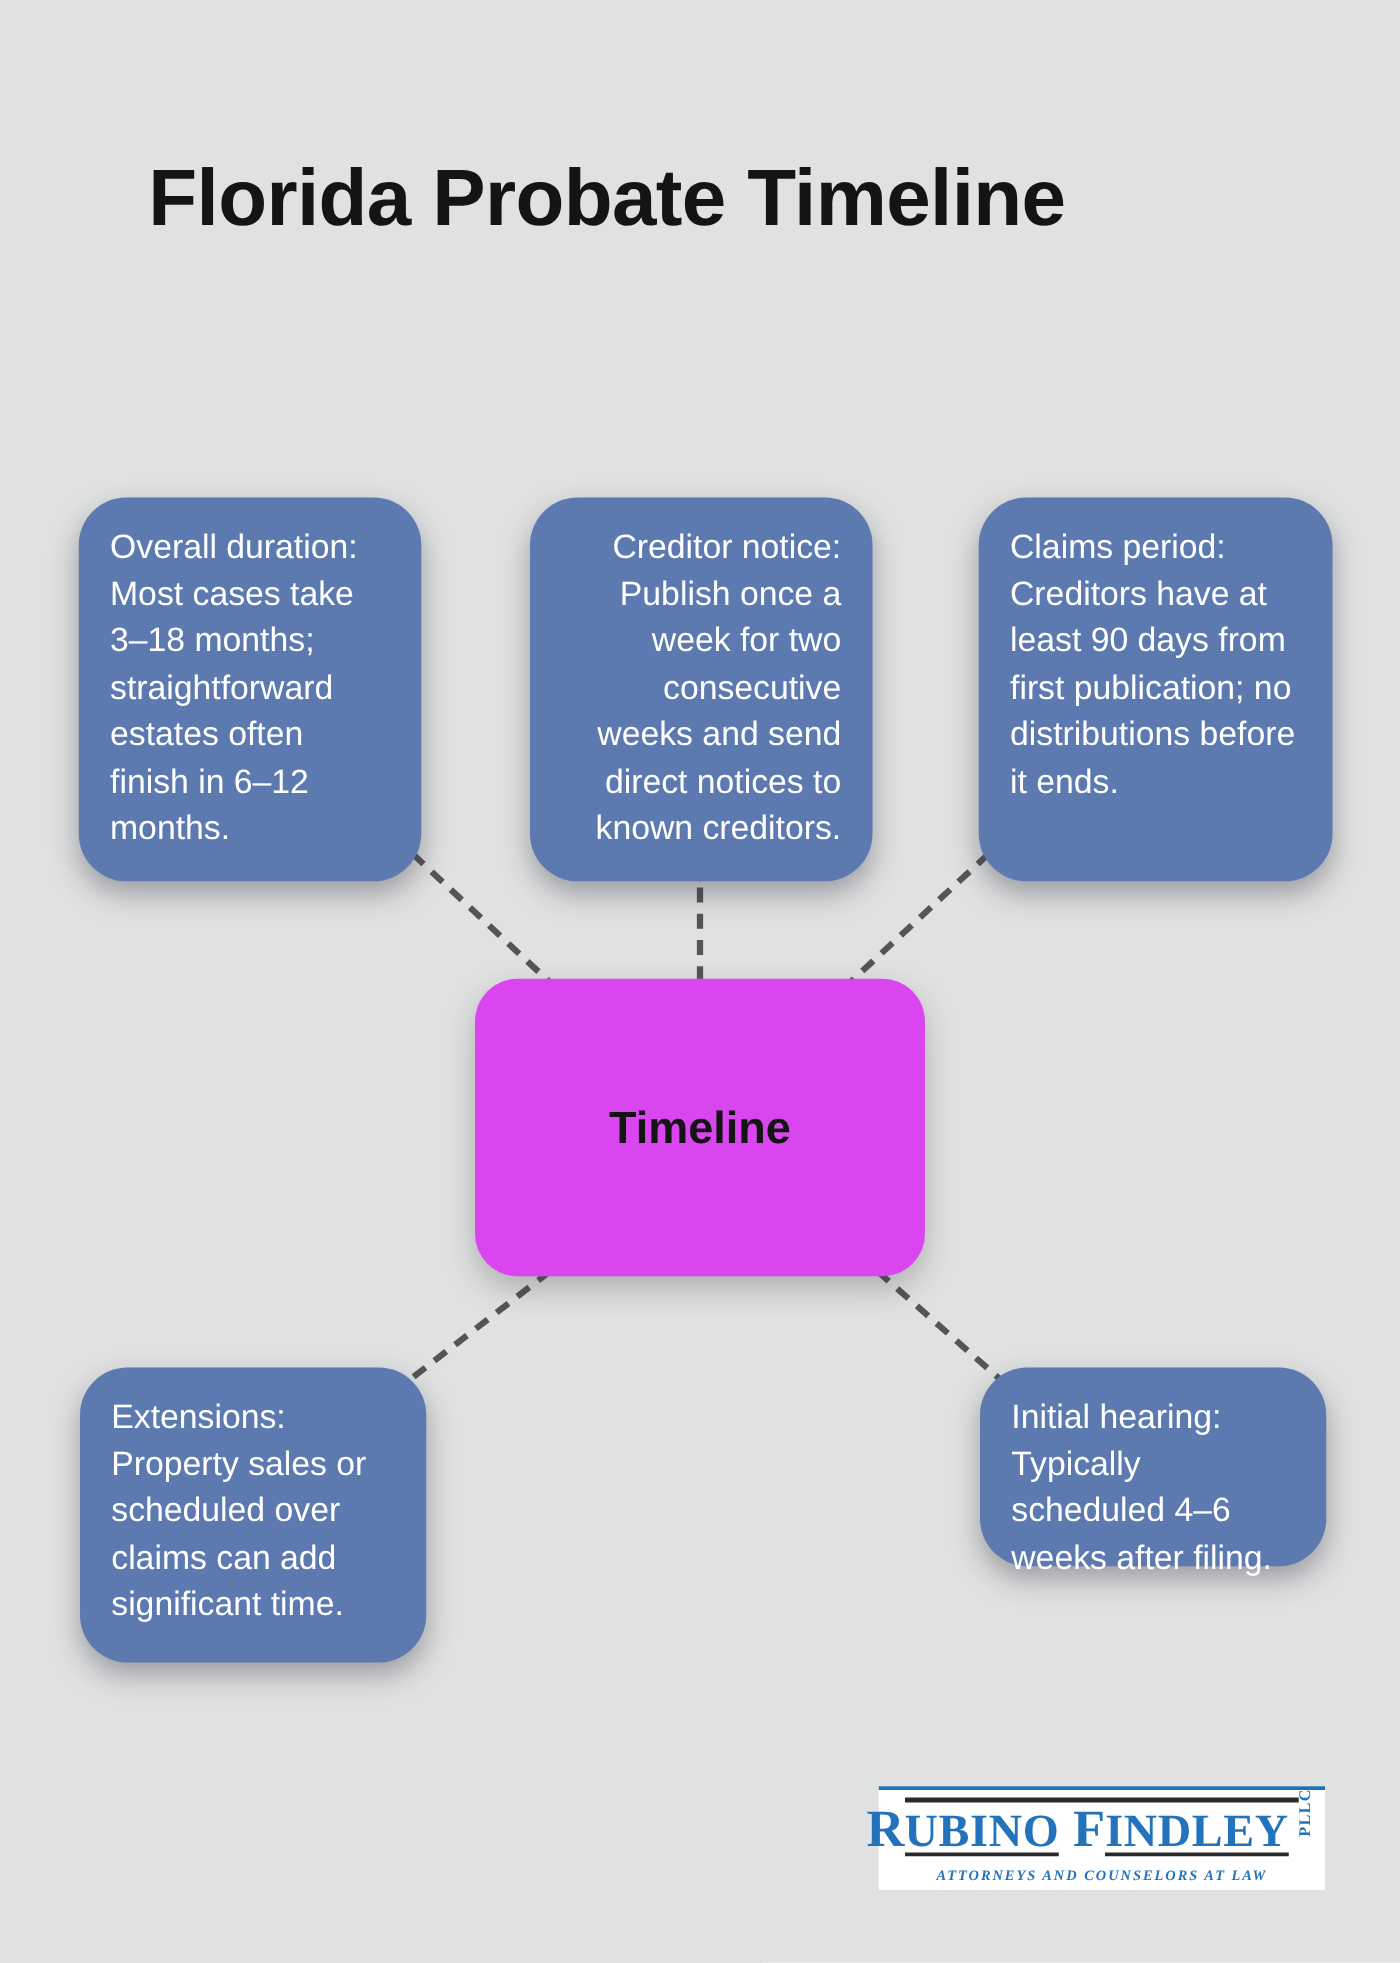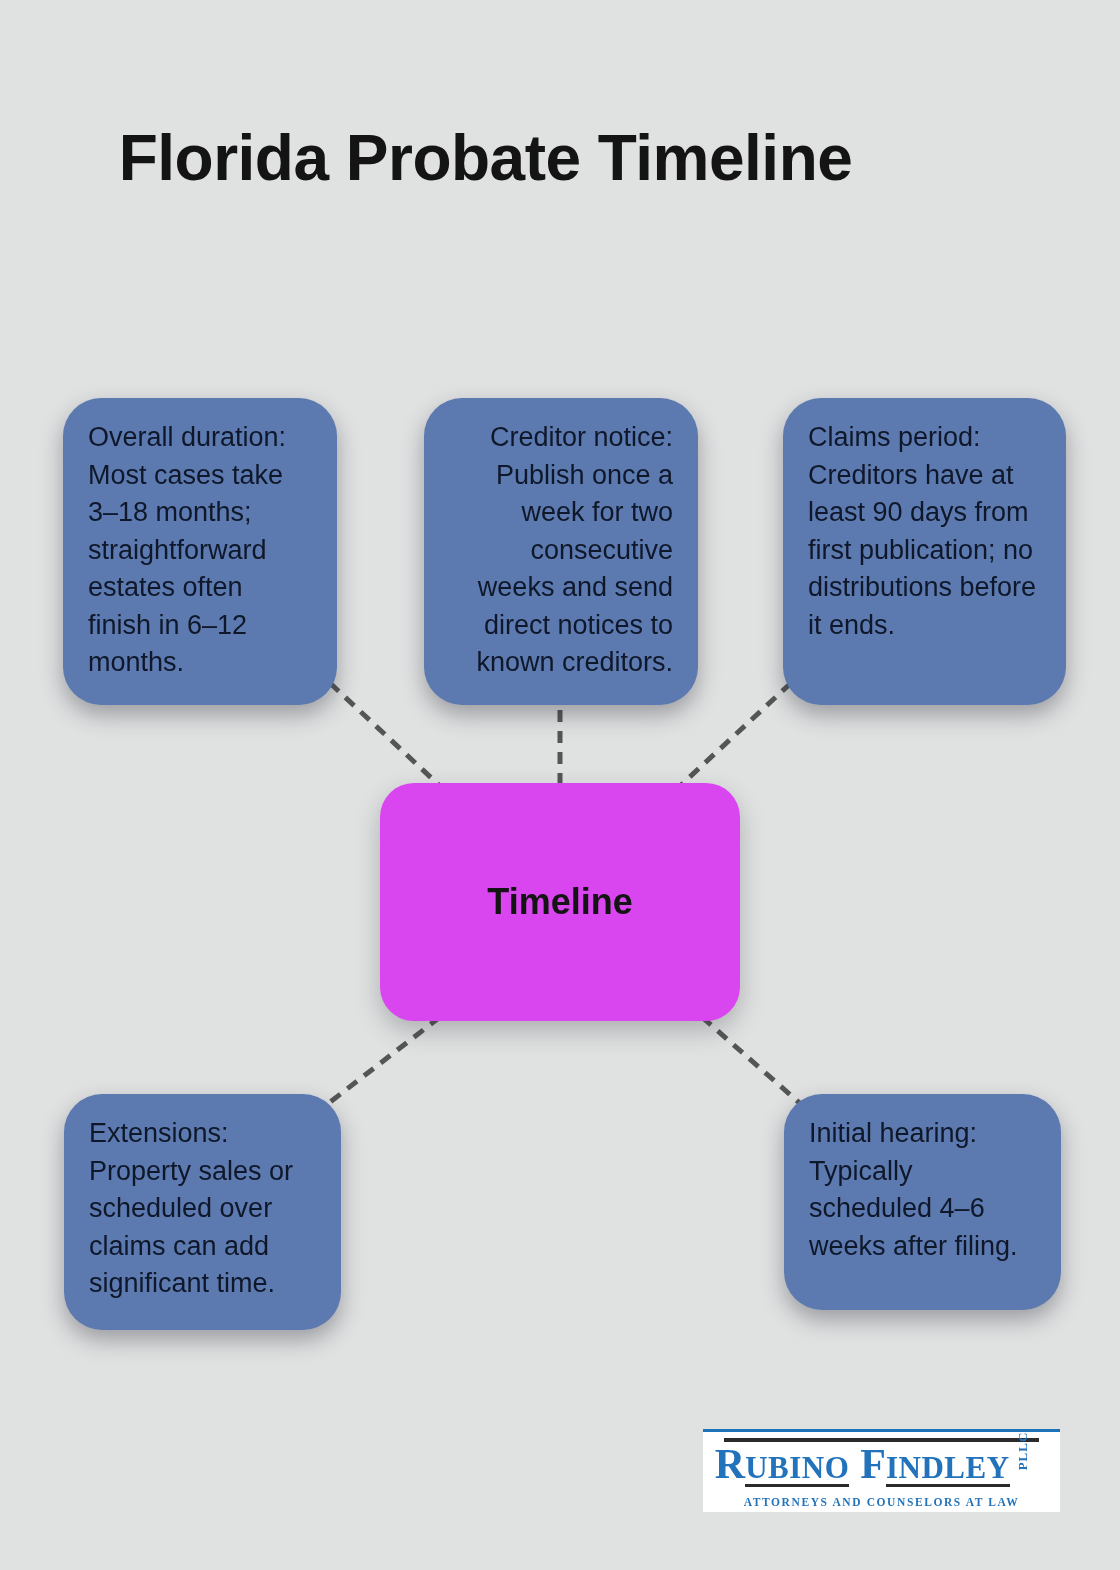--- a/index.html
+++ b/index.html
@@ -32,32 +32,32 @@
     width: 1120px; height: 1570px;
     z-index: 1;
   }
 
   
   .node {
     position: absolute;
     z-index: 2;
     box-sizing: border-box;
     background: #5c7aaf;
-    color: #0f172a;
+    color: #ffffff;
     border-radius: 38px;
     padding: 21px 25px;
     font-size: 27px;
     line-height: 37.5px;
     box-shadow: 0 10px 22px rgba(45, 48, 60, 0.38);
   }
   .node-overall   { left: 63px;  top: 398px;  width: 274px; height: 307px; }
   .node-creditor  { left: 424px; top: 398px;  width: 274px; height: 307px; text-align: right; }
   .node-claims    { left: 783px; top: 398px;  width: 283px; height: 307px; }
   .node-extensions{ left: 64px;  top: 1094px; width: 277px; height: 236px; }
-  .node-hearing   { left: 784px; top: 1094px; width: 277px; height: 216px; }
+  .node-hearing   { left: 784px; top: 1094px; width: 277px; height: 159px; }
 
   
   .center-node {
     position: absolute;
     z-index: 2;
     left: 380px; top: 783px;
     width: 360px; height: 238px;
     background: #d946ef;
     border-radius: 34px;
     box-shadow: 0 10px 24px rgba(50, 50, 60, 0.28);
@@ -92,40 +92,41 @@
     position: relative;
     display: flex;
     align-items: baseline;
     color: #2273bb;
     font-weight: bold;
     margin-top: 0px;
     white-space: nowrap;
   }
   .logo-initial { font-size: 42px; line-height: 44px; }
   .logo-rest {
-    font-size: 31px; line-height: 33px;
+    font-size: 37px; line-height: 33px;
     letter-spacing: 0.5px;
     border-bottom: 3px solid #2b2b2b;
   }
   .logo-gap { width: 11px; }
   .logo-pllc {
     font-size: 13px;
     letter-spacing: 1px;
     transform: rotate(-90deg) translate(14px, -6px);
     transform-origin: center;
     align-self: center;
     font-weight: bold;
   }
   .logo-tagline {
     color: #2273bb;
     font-weight: bold;
     font-size: 11.5px;
     letter-spacing: 1.6px;
     margin-top: 9px;
     white-space: nowrap;
+    font-style: italic;
   }
 </style>
 </head>
 <body>
 
 <div class="canvas">
 
   <div class="title">
     <div>Florida Probate Timeline</div>
   </div>

